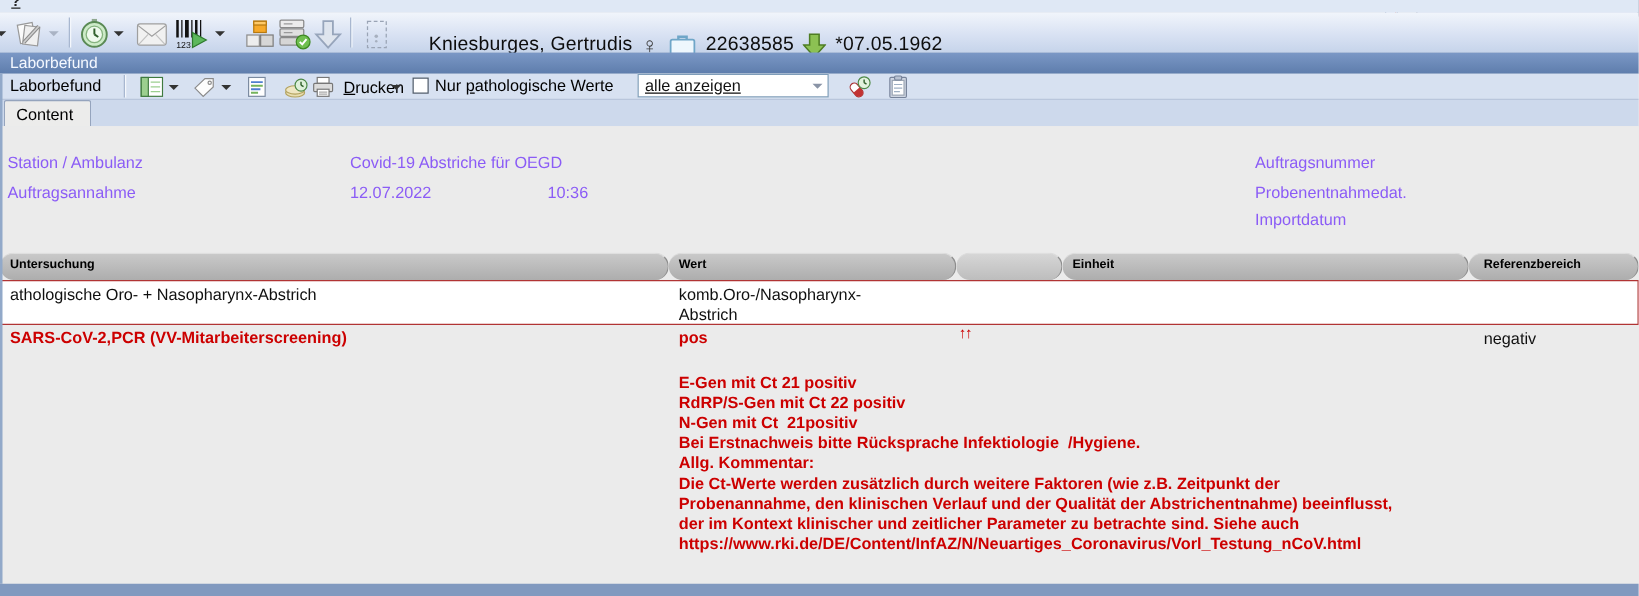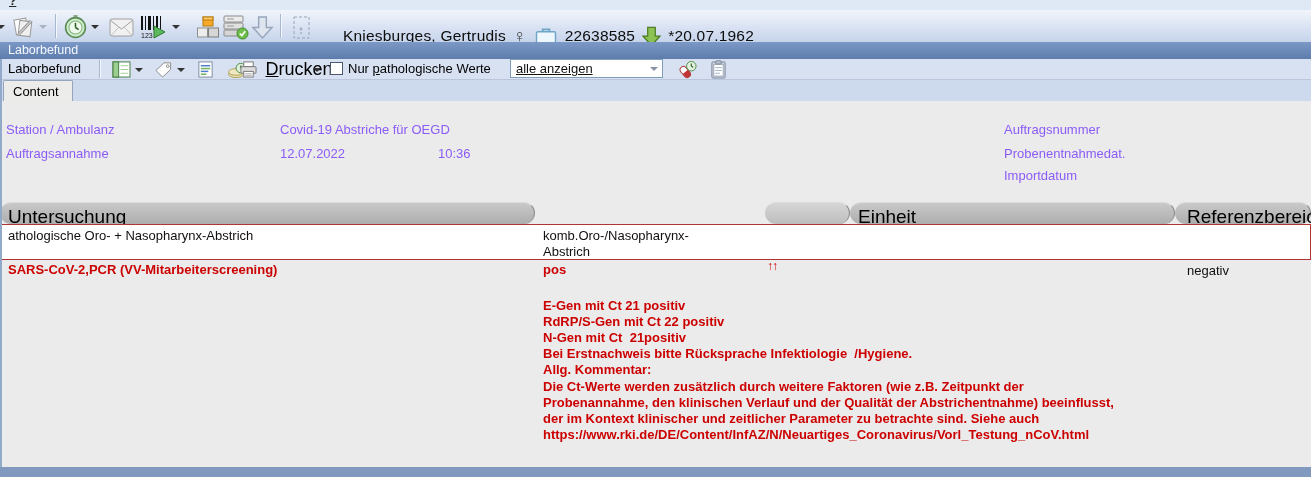--- a/index.html
+++ b/index.html
@@ -34,21 +34,21 @@
   .combo .chev { margin-left:auto; border-top-color:#8a94a6; }
   .u { text-decoration:underline; }
 
   .tab-strip { position:absolute; left:0; top:80px; width:1311px; height:21px; background:#cdd9ec; }
   .tab { position:absolute; left:3px; top:0; width:70px; height:21px; background:#ececeb; border:1px solid #95a4bd; border-bottom:none; border-radius:2px 2px 0 0; font-size:13px; padding:3px 0 0 9px; color:#000; }
 
   .content { position:absolute; left:0; top:101px; width:1311px; height:366px; background:#ebebeb; }
   .ftext { position:absolute; font-size:13px; color:#8b5cf6; white-space:pre; }
 
   .thdr { position:absolute; left:0; top:101px; width:1311px; height:22px; }
-  .thc { position:absolute; top:0; height:22px; background:linear-gradient(#c9c9c9,#adadad); border-top:1px solid #dcdcdc; border-right:1px solid #8d8d8d; font-size:19px; font-weight:normal; color:#000; padding:3px 0 0 8px;border-radius:11px; }
+  .thc { position:absolute; top:0; height:22px; background:linear-gradient(#c9c9c9,#adadad); border-top:1px solid #dcdcdc; border-right:1px solid #8d8d8d; font-size:10px; font-weight:bold; color:#000; padding:3px 0 0 8px;border-radius:11px; }
   .thc.lite { background:linear-gradient(#d6d6d6,#bdbdbd); }
 
   .row1 { position:absolute; left:0; top:123px; width:1311px; height:36px; background:#ffffff; border:1px solid #b13434; }
   .rtext { position:absolute; font-size:13px; color:#101010; white-space:pre; }
   .red { color:#cc0000; font-weight:bold; }
   .flag { font-size:12px; letter-spacing:-1px; }
   .comment-line { position:absolute; left:543px; width:660px; font-size:13px; font-weight:bold; color:#cc0000; white-space:pre; }
 
   .left-frame { position:absolute; left:0; top:59px; width:2px; height:408px; background:#92a9c9; z-index:6; }
   .bottom-bar { position:absolute; left:0; top:467px; width:1311px; height:10px; background:#8199bf; z-index:6; }
@@ -163,21 +163,21 @@
             <path d="M8.5 5 V2.5 h7 V5" fill="none" stroke="#6fa6c8" stroke-width="2"></path>
             <rect x="2" y="5" width="20" height="13" rx="1.5" fill="#eef7fd" stroke="#6fa6c8" stroke-width="1.5"></rect>
           </svg>
       </span>
       <span>22638585</span>
       <span style="display:flex;">
         <svg width="19" height="21" viewBox="0 0 20 22">
             <path d="M6 1.5 h8 v9 h5 L10 20.5 L1 10.5 h5 Z" fill="#8cc153" stroke="#4e7d23" stroke-width="1.3"></path>
           </svg>
       </span>
-      <span>*20.07.1962</span>
+      <span>*07.05.1962</span>
     </div>
   </div>
 
   <div class="title-bar">
     <span>Laborbefund</span>
   </div>
 
   <div class="lab-toolbar">
     <span class="lbl" style="left:8px;">Laborbefund</span>
     <span class="vsep" style="left:99px;"></span>
@@ -213,21 +213,21 @@
     </span>
     <span class="tbi" style="left:226px; width:22px;">
       <svg width="19" height="18" viewBox="0 0 20 18">
           <ellipse cx="8.5" cy="13.5" rx="8" ry="3.5" fill="#e7ddb0" stroke="#b3a25f"></ellipse>
           <ellipse cx="8.5" cy="11" rx="8" ry="3.5" fill="#efe6c2" stroke="#b3a25f"></ellipse>
           <circle cx="13.5" cy="7" r="5" fill="#def0da" stroke="#4e8a48"></circle>
           <line x1="13.5" y1="7" x2="13.5" y2="4.2" stroke="#2f5f2a" stroke-width="1.2"></line>
           <line x1="13.5" y1="7" x2="15.6" y2="8.2" stroke="#2f5f2a" stroke-width="1.2"></line>
         </svg>
     </span>
-    <button class="tbi" style="left:242px; width:72px; background:none; border:none; cursor:default; display:flex; gap:7px; font-size:18px; font-family:inherit;padding-left:16px;">
+    <button class="tbi" style="left:242px; width:72px; background:none; border:none; cursor:default; display:flex; gap:7px; font-size:13px; font-family:inherit;padding-left:16px;">
       <span style="display:flex;">
         <svg width="19" height="17" viewBox="0 0 20 18">
             <rect x="5" y="1" width="10" height="5" fill="#fff" stroke="#777"></rect>
             <rect x="2" y="6" width="16" height="7" rx="1" fill="#dcdcdc" stroke="#777"></rect>
             <rect x="5" y="11" width="10" height="6" fill="#fff" stroke="#777"></rect>
             <line x1="6.5" y1="13.5" x2="13.5" y2="13.5" stroke="#aaa"></line>
             <line x1="6.5" y1="15.2" x2="13.5" y2="15.2" stroke="#aaa"></line>
           </svg>
       </span>
       <span><span class="u">D</span><span>rucken</span></span>
@@ -274,20 +274,21 @@
     <span class="ftext" style="left:280px; top:21px;">Covid-19 Abstriche für OEGD</span>
     <span class="ftext" style="left:6px; top:45px;">Auftragsannahme</span>
     <span class="ftext" style="left:280px; top:45px;">12.07.2022</span>
     <span class="ftext" style="left:438px; top:45px;">10:36</span>
     <span class="ftext" style="left:1004px; top:21px;">Auftragsnummer</span>
     <span class="ftext" style="left:1004px; top:45px;">Probenentnahmedat.</span>
     <span class="ftext" style="left:1004px; top:67px;">Importdatum</span>
 
     <div class="thdr">
       <div class="thc" style="left:0; width:535px;">Untersuchung</div>
+      <div class="thc" style="left:535px; width:230px;">Wert</div>
       <div class="thc lite" style="left:765px; width:85px;"></div>
       <div class="thc" style="left:850px; width:325px;">Einheit</div>
       <div class="thc" style="left:1175px; width:136px; padding-left:12px;">Referenzbereich</div>
     </div>
 
     <div class="row1">
       <span class="rtext" style="left:7px; top:3px;">athologische Oro- + Nasopharynx-Abstrich</span>
       <span class="rtext" style="left:542px; top:3px;">komb.Oro-/Nasopharynx-</span>
       <span class="rtext" style="left:542px; top:19px;">Abstrich</span>
     </div>

